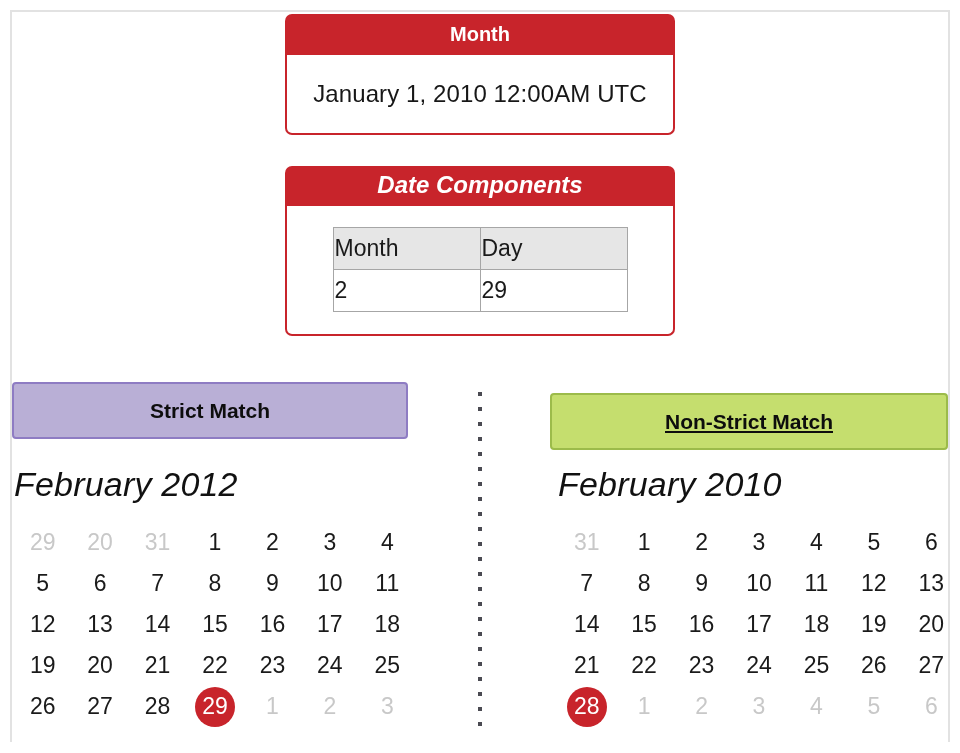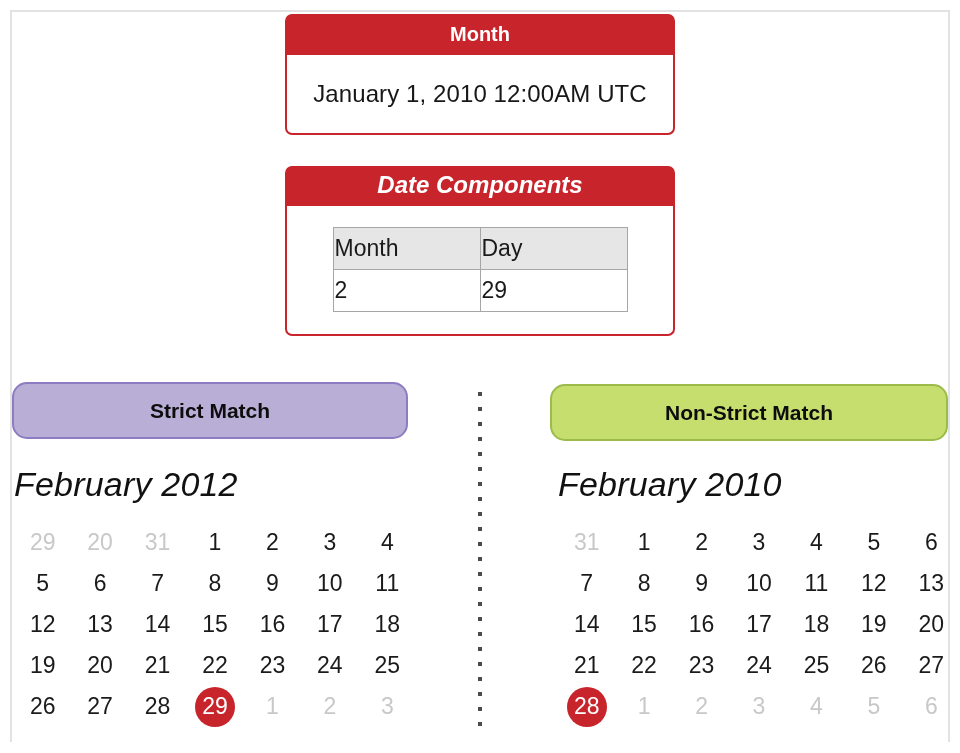--- a/index.html
+++ b/index.html
@@ -91,42 +91,43 @@
     background: #e6e6e6;
   }
   #components-table tr.vals td {
     background: #ffffff;
   }
 
   
   .pill {
     position: absolute;
     box-sizing: border-box;
-    border-radius: 15px;
+    border-radius: 4px;
     display: flex;
     align-items: center;
     justify-content: center;
     font-size: 21px;
     font-weight: bold;
     color: #0d0d0d;
     height: 57px;
   }
   #strict-pill {
     left: 12px;
     top: 382px;
     width: 396px;
     background: #b9afd6;
     border: 2px solid #8e7cc3;
   }
   #nonstrict-pill {
     left: 550px;
-    top: 384px;
+    top: 393px;
     width: 398px;
     background: #c5de6e;
     border: 2px solid #9cbb4a;
+    text-decoration: underline;
   }
 
   
   #divider {
     position: absolute;
     left: 478px;
     top: 392px;
     width: 4px;
     height: 340px;
     background-image: linear-gradient(to bottom, #4a4a52 0 4px, transparent 4px 15px);

